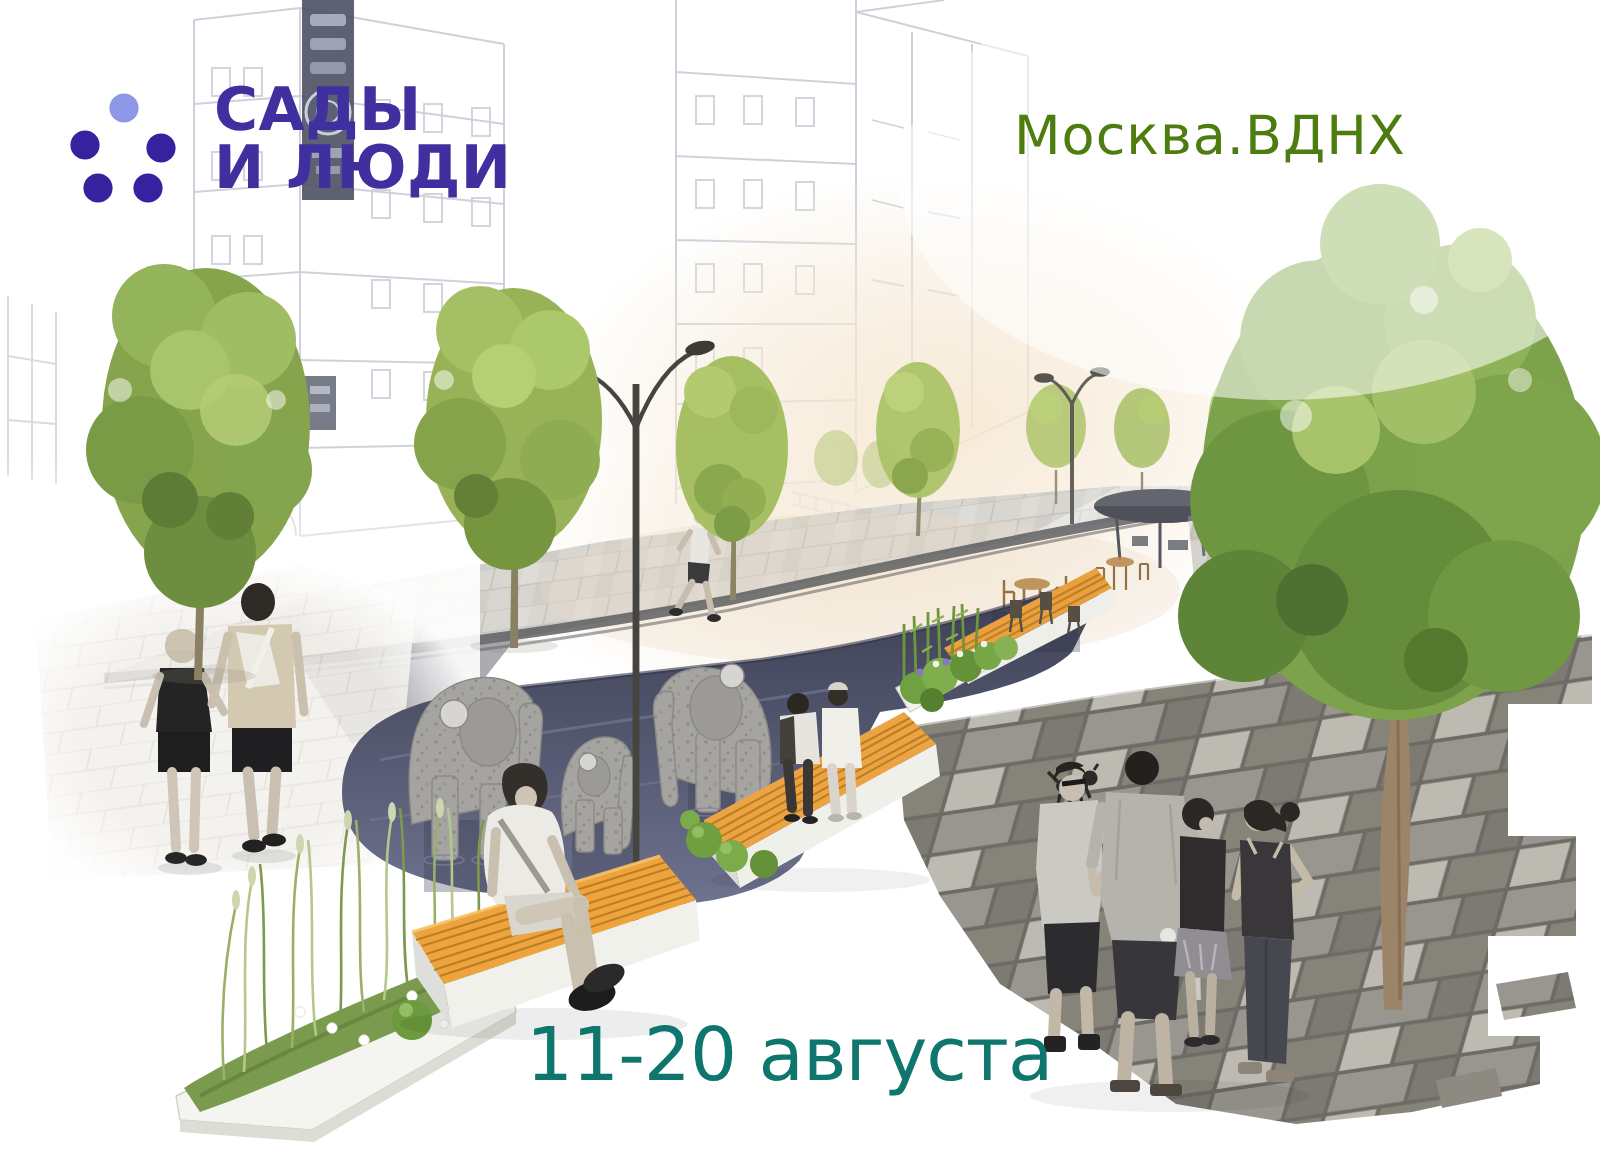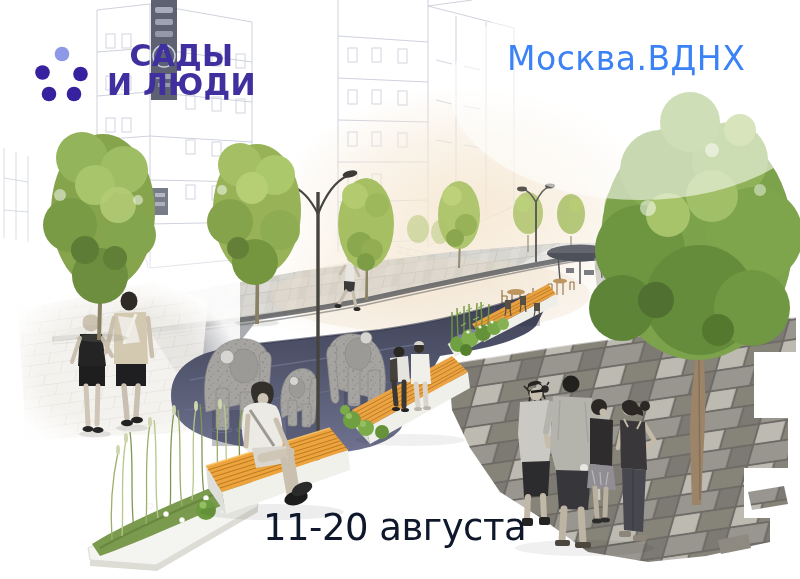--- a/index.html
+++ b/index.html
@@ -1,25 +1,25 @@
 <!DOCTYPE html>
 <html><head>
 <meta charset="utf-8">
 <style>
   html,body{margin:0;padding:0;background:#fff;}
   .stage{position:relative;width:800px;height:579px;background:#ffffff;overflow:hidden;
          font-family:"DejaVu Sans","Liberation Sans",sans-serif;}
-  .abs{position:absolute;text-align:center;}
+  .abs{position:absolute;}
   svg.scene{position:absolute;left:0;top:0;}
   .logo-title{left:107px;top:41px;font-size:30px;font-weight:bold;line-height:29px;
               letter-spacing:0.2px;color:#40309f;white-space:pre-line;}
   .logo-subtitle{left:28px;top:114px;font-size:11px;font-weight:bold;letter-spacing:0.2px;
                  color:#6f64c9;}
-  .location{left:507px;top:39px;font-size:33px;letter-spacing:0.5px;color:#3b82f6;}
-  .dates{left:263px;top:506px;font-size:37px;letter-spacing:-0.5px;color:#0f172a;}
+  .location{left:507px;top:53px;font-size:27px;letter-spacing:0.5px;color:#4d7c0f;}
+  .dates{left:263px;top:506px;font-size:37px;letter-spacing:-0.5px;color:#0f766e;}
 </style>
 </head>
 <body>
 
 <div class="stage">
 
 <svg class="scene" width="800" height="579" viewBox="0 0 800 579">
   <defs>
     <linearGradient id="pool" x1="0" y1="0" x2="0" y2="1">
       <stop offset="0" stop-color="#3d4054"></stop>

